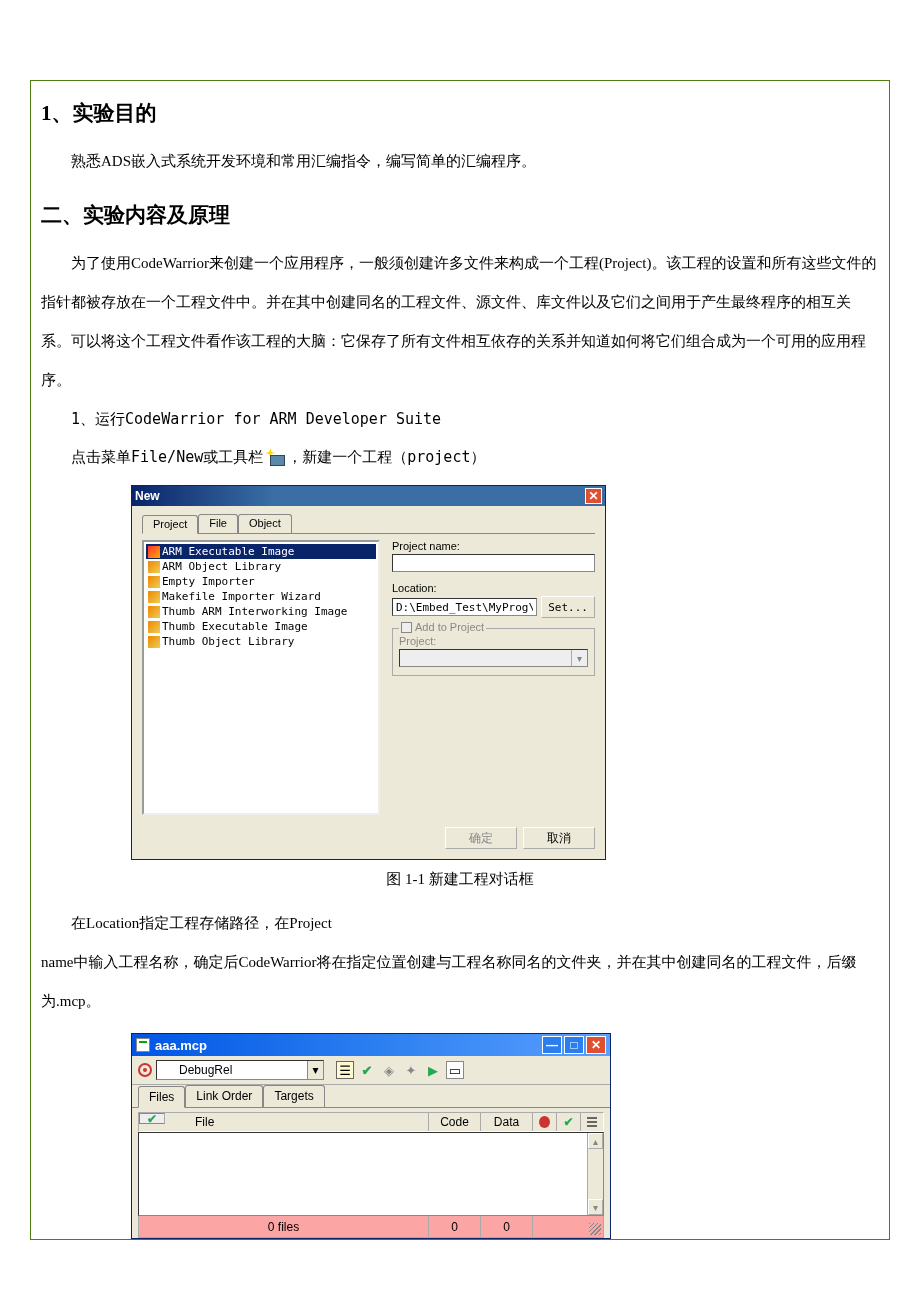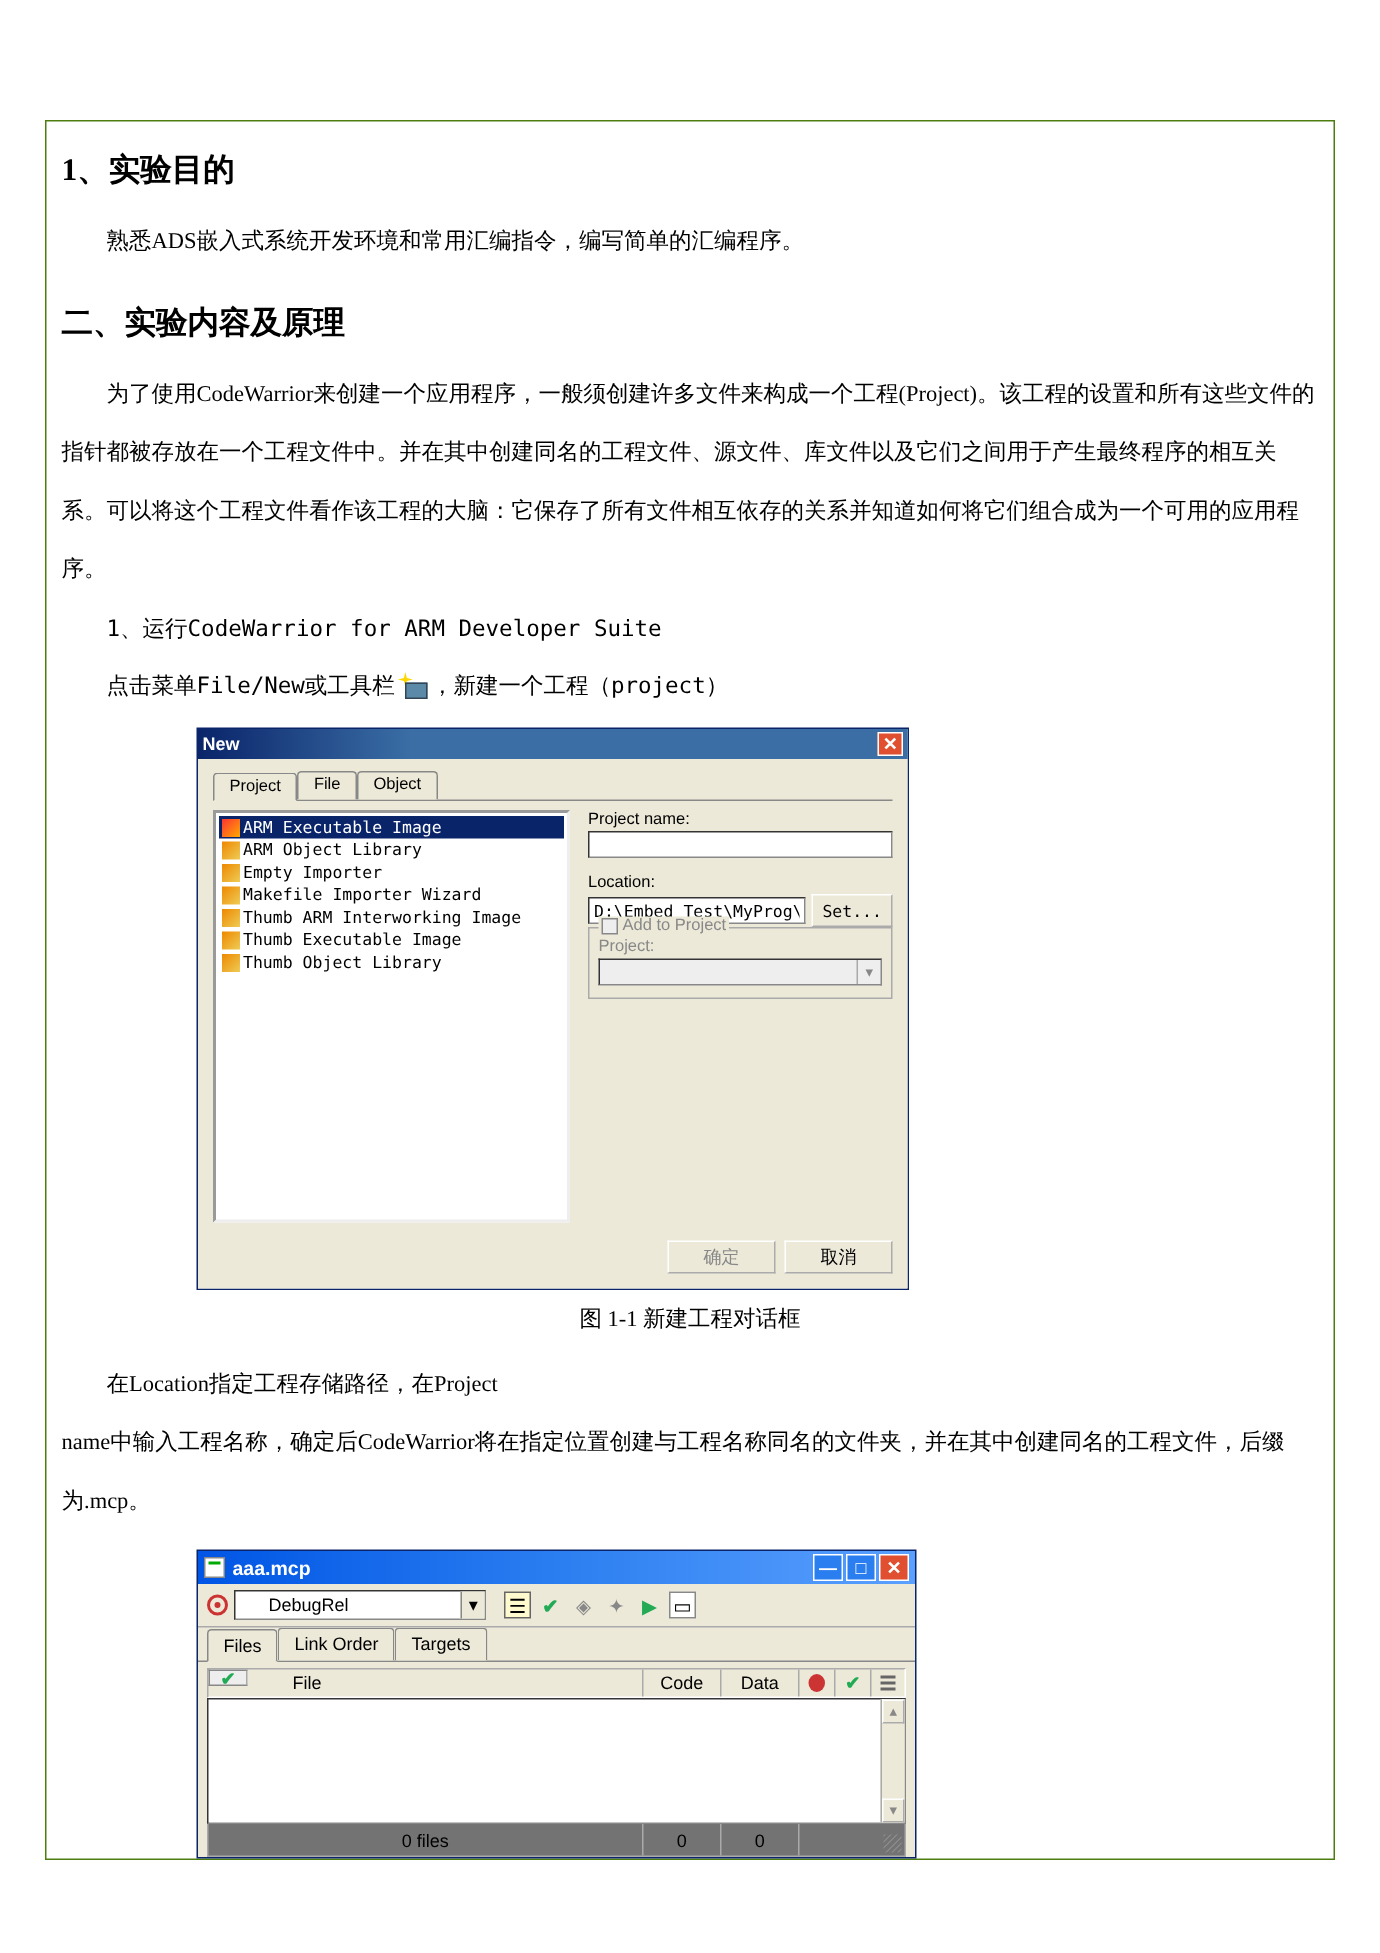--- a/index.html
+++ b/index.html
@@ -151,20 +151,21 @@
       font-family: SimSun, monospace;
     }
     .loc-row { display:flex; gap:4px; align-items:center;}
     .set-btn {
       border: 1px outset #fff; background:#ece9d8;
       padding: 1px 6px; font-size:11px; height:22px;
       font-family: SimSun, monospace;
     }
     .groupbox {
       border: 1px solid #aaa;
+      margin-top: 10px;
       padding: 6px 6px 8px 6px;
       position: relative;
     }
     .groupbox-title {
       position: absolute;
       top: -8px; left: 6px;
       background: #ece9d8;
       color: #888;
       font-size: 11px;
       display:flex; align-items:center; gap:3px;
@@ -267,21 +268,21 @@
     .menu-icon::after{bottom:0;}
     .menu-icon .mid{position:absolute;top:4px;left:0;right:0;height:2px;background:#666;}
     .check-mark{color:#2a5;font-weight:bold;}
     .proj-list{
       margin:0 6px;height:84px;background:#fff;border:1px inset #888;
       display:flex;flex-direction:column;position:relative;
     }
     .proj-scroll{position:absolute;right:0;top:0;bottom:0;width:16px;background:#ece9d8;border-left:1px solid #aaa;display:flex;flex-direction:column;justify-content:space-between;}
     .scroll-btn{height:16px;display:flex;align-items:center;justify-content:center;color:#888;font-size:10px;background:#ece9d8;border:1px outset #fff;}
     .proj-status{
-      display:flex;background:#737373;margin:0 6px 0 6px;
+      display:flex;background:#fca5a5;margin:0 6px 0 6px;
       height:22px;border:1px solid #aaa;border-top:none;
     }
     .ps{border-right:1px solid #aaa;padding:2px 6px;font-size:12px;display:flex;align-items:center;justify-content:center;}
     .ps.files{flex:1;justify-content:center;}
     .ps.num{width:52px;}
     .ps.end{width:70px;border-right:none;position:relative;}
     .resize-grip{position:absolute;right:2px;bottom:2px;width:12px;height:12px;
       background:repeating-linear-gradient(135deg,#888 0 1px,transparent 1px 3px);}
   </style>
 </head>

